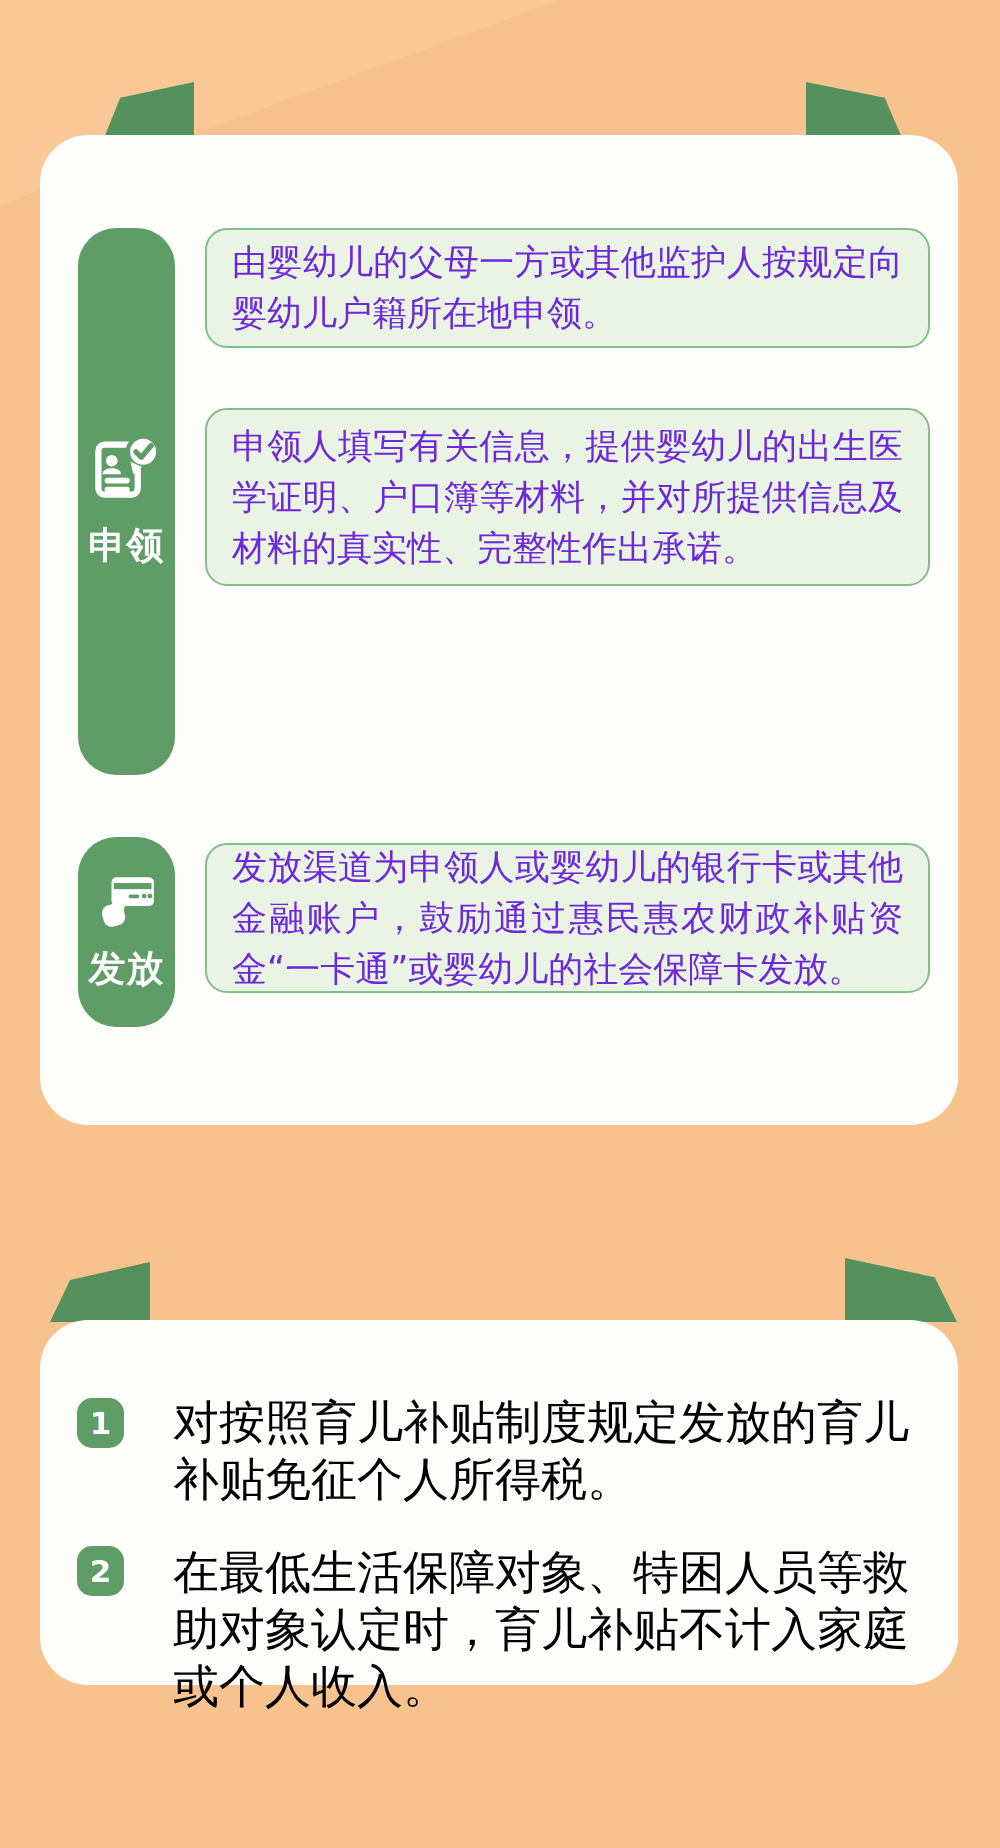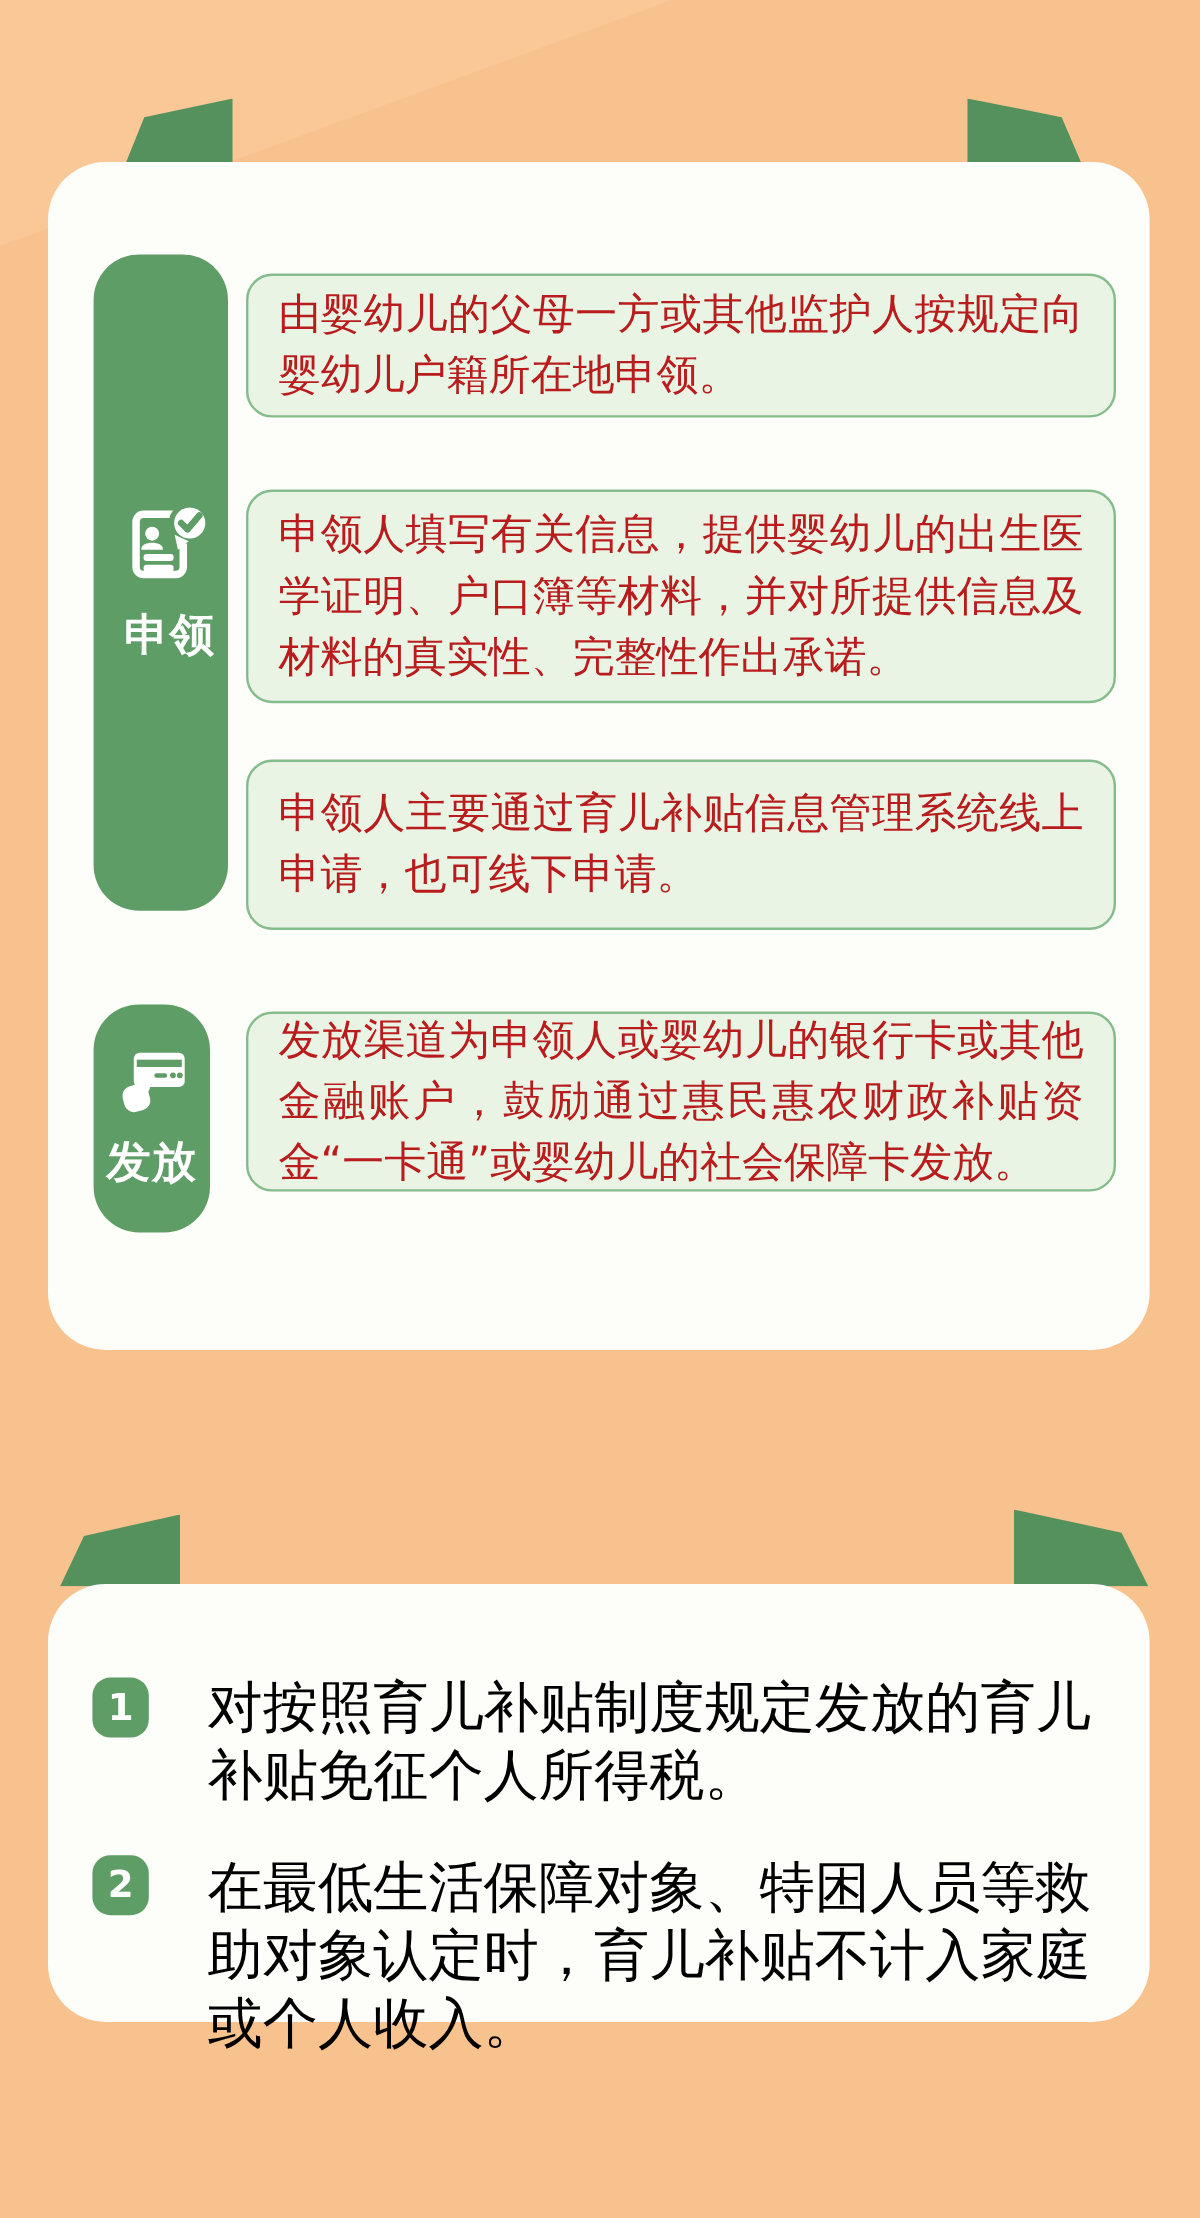--- a/index.html
+++ b/index.html
@@ -39,33 +39,33 @@
   .banner-title{
     color:#FFFFFF;font-weight:900;white-space:nowrap;
     text-align:center;margin:0;
   }
   .banner1 .banner-title{font-size:55px;letter-spacing:7px;}
   .banner2 .banner-title{font-size:51px;letter-spacing:1px;}
   .pill{
     position:absolute;left:78px;width:97px;background:#5F9D67;border-radius:38px;
     z-index:3;display:flex;flex-direction:column;align-items:center;justify-content:center;
   }
-  .pill1{top:212px;height:547px;gap:20px;padding-left:15px;}
+  .pill1{top:228px;height:547px;gap:20px;}
   .pill2{top:837px;height:190px;gap:12px;}
   .pill-icon{width:68px;height:68px;}
   .pill2 .pill-icon{width:62px;height:62px;}
   .pill-label{
     color:#FFFFFF;font-size:37px;font-weight:bold;letter-spacing:1px;white-space:nowrap;
   }
   .note{
     position:absolute;left:205px;width:725px;z-index:3;
     background:#E9F4E5;border:2px solid #85BC8B;border-radius:22px;
     box-sizing:border-box;padding:0 25px;
     display:flex;flex-direction:column;justify-content:center;
-    color:#b91c1c;font-size:35px;line-height:51px;font-weight:500;
+    color:#6d28d9;font-size:35px;line-height:51px;font-weight:500;
     text-align:justify;
   }
   .box1{top:228px;height:120px;}
   .box2{top:408px;height:178px;}
   .box3{top:633px;height:142px;}
   .box4{top:843px;height:150px;}
   .badge{
     position:absolute;left:77px;width:47px;height:50px;z-index:3;
     background:#5F9D67;border-radius:15px;
     display:flex;align-items:center;justify-content:center;
@@ -101,21 +101,20 @@
       <rect x="13" y="60" width="28" height="6.5" rx="3" fill="#FFFFFF"></rect>
       <circle cx="56" cy="21" r="17" fill="#FFFFFF" stroke="#5F9D67" stroke-width="5"></circle>
       <polygon points="42,32 55,38 45,46" fill="#FFFFFF"></polygon>
       <path d="M48 21 L54 27 L65 14" fill="none" stroke="#5F9D67" stroke-width="6" stroke-linecap="round" stroke-linejoin="round"></path>
     </svg>
     <div class="pill-label">申领</div>
   </div>
 
   <div class="note box1">由婴幼儿的父母一方或其他监护人按规定向婴幼儿户籍所在地申领。</div>
   <div class="note box2">申领人填写有关信息，提供婴幼儿的出生医学证明、户口簿等材料，并对所提供信息及材料的真实性、完整性作出承诺。</div>
-  <div class="note box3">申领人主要通过育儿补贴信息管理系统线上申请，也可线下申请。</div>
 
   <div class="pill pill2">
     <svg class="pill-icon" viewBox="0 0 76 76">
       <g fill="#FFFFFF">
         <rect x="8" y="42" width="27" height="27" rx="10" transform="rotate(-15 21 55)"></rect>
         <rect x="23" y="33" width="13" height="18" rx="6" transform="rotate(18 29 42)"></rect>
       </g>
       <rect x="19" y="9" width="52" height="35" rx="6" fill="#FFFFFF"></rect>
       <rect x="22" y="16" width="46" height="7.5" fill="#5F9D67"></rect>
       <rect x="40" y="30" width="13" height="4.5" rx="2" fill="#5F9D67"></rect>

